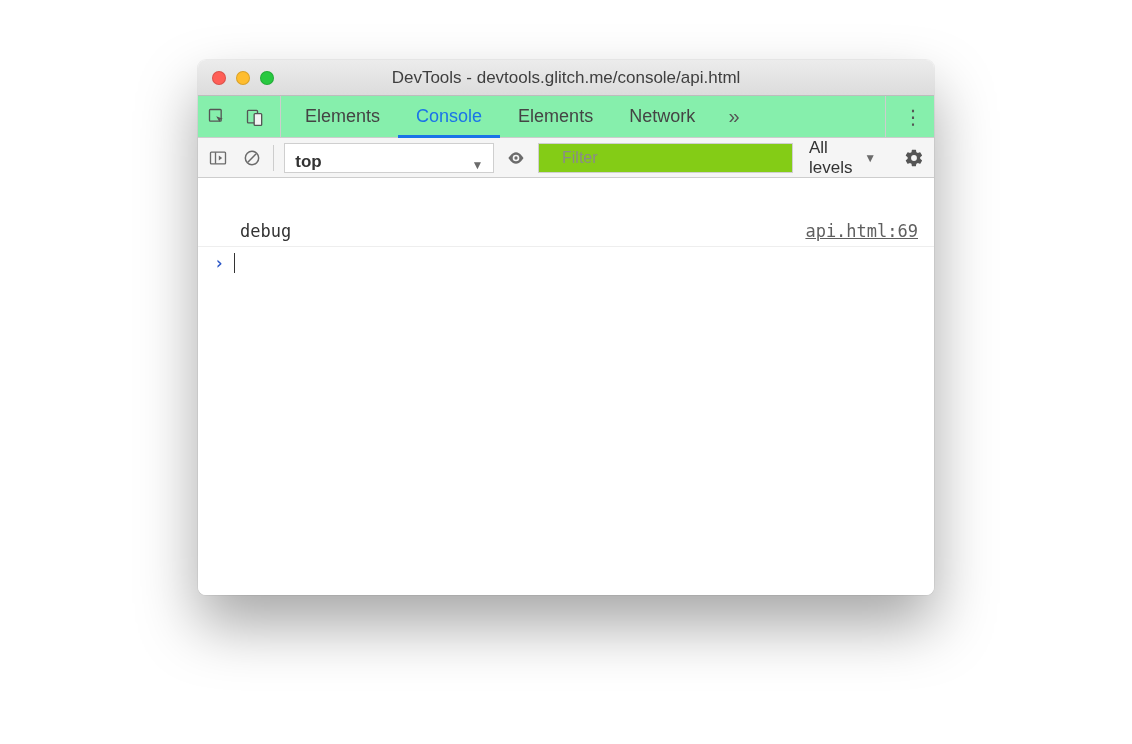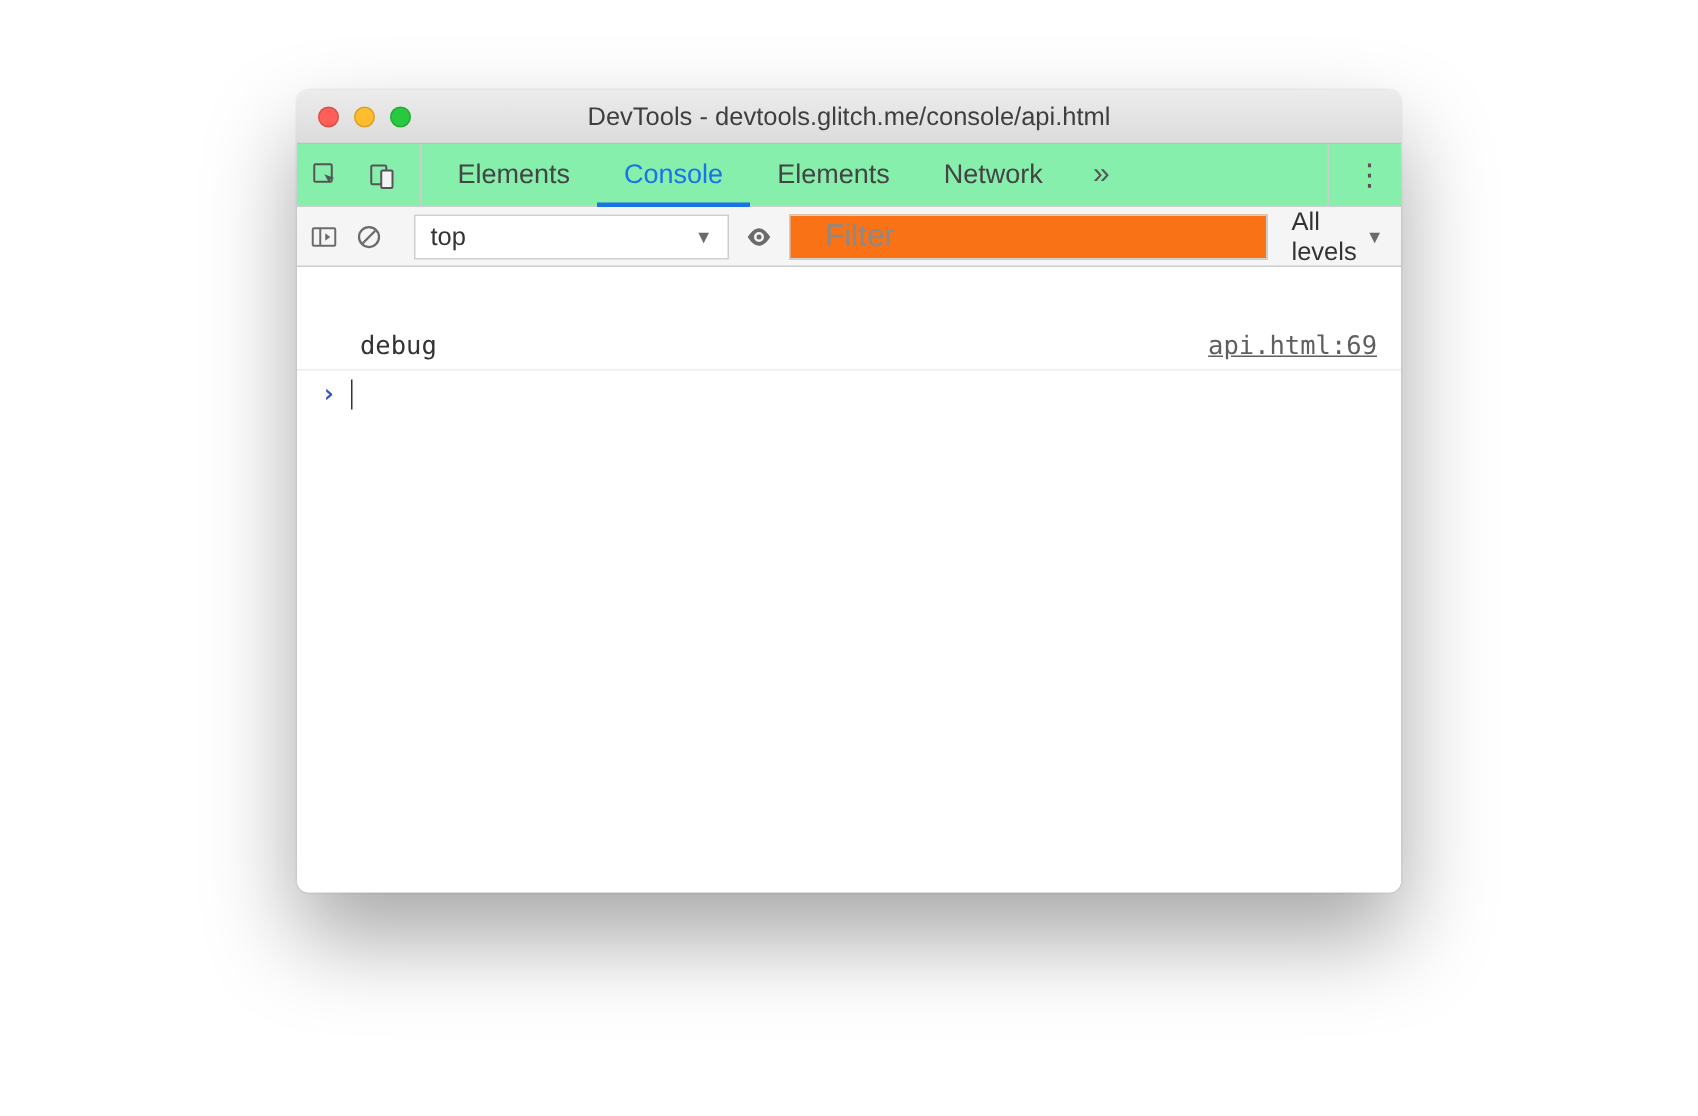--- a/index.html
+++ b/index.html
@@ -21,23 +21,23 @@
     .tab { display:flex; align-items:center; padding:0 18px; font-size:18px; color:#444; cursor:pointer; position:relative; }
     .tab.active { color:#1a73e8; }
     .tab.active::after { content:""; position:absolute; bottom:-1px; left:0; right:0; height:3px; background:#1a73e8;}
     .tabs .spacer { flex:1; }
     .more, .menu { display:flex; align-items:center; justify-content:center; width:42px; color:#555; cursor:pointer; font-size:20px;}
     
     .toolbar { height:40px; background:#f5f5f5; border-bottom:1px solid #cdcdcd; display:flex; align-items:center; padding:0 8px; gap:10px; }
     .tool { display:flex; align-items:center; justify-content:center; width:30px; height:30px; color:#6b6b6b; cursor:pointer; }
     .tool svg { width:20px; height:20px; }
     .vsep { width:1px; height:26px; background:#cdcdcd; }
-    .context { display:flex; align-items:center; flex:0 0 210px; height:30px; border:1px solid #cfcfcf; background:#fff; padding:0 10px; font-size:17px; color:#333; justify-content:space-between; cursor:pointer;}
+    .context { display:flex; align-items:flex-end; flex:0 0 210px; height:30px; border:1px solid #cfcfcf; background:#fff; padding:0 10px; font-size:17px; color:#333; justify-content:space-between; cursor:pointer;font-weight:bold;}
     .tri { font-size:12px; color:#6b6b6b; }
-    .filter { flex:0 0 140px; height:30px; border:1px solid #cfcfcf; background:#f97316; padding:0 23px; font-size:21px; color:#333; }
+    .filter { flex:0 0 140px; height:30px; border:1px solid #cfcfcf; background:#84cc16; padding:0 23px; font-size:16px; color:#333; }
     .filter::placeholder { color:#8a8a8a; }
     .levels { display:flex; align-items:center; gap:6px; font-size:17px; color:#333; cursor:pointer; padding:0 6px;justify-content:center;}
     .gear { cursor:pointer; color:#555; }
     .toolbar .spacer { flex:1; }
     
     .console { background:#fff; min-height:380px; font-family: Menlo, Consolas, monospace; font-size:17px; }
     .row { display:flex; align-items:center; height:32px; padding:0 16px; border-bottom:1px solid #eee;margin-top:37px; }
     .row .msg { padding-left:26px; color:#333; }
     .row .src { margin-left:auto; color:#5f5f5f; text-decoration:underline; cursor:pointer; }
     .prompt { display:flex; align-items:center; height:32px; padding:0 16px; gap:10px;}

